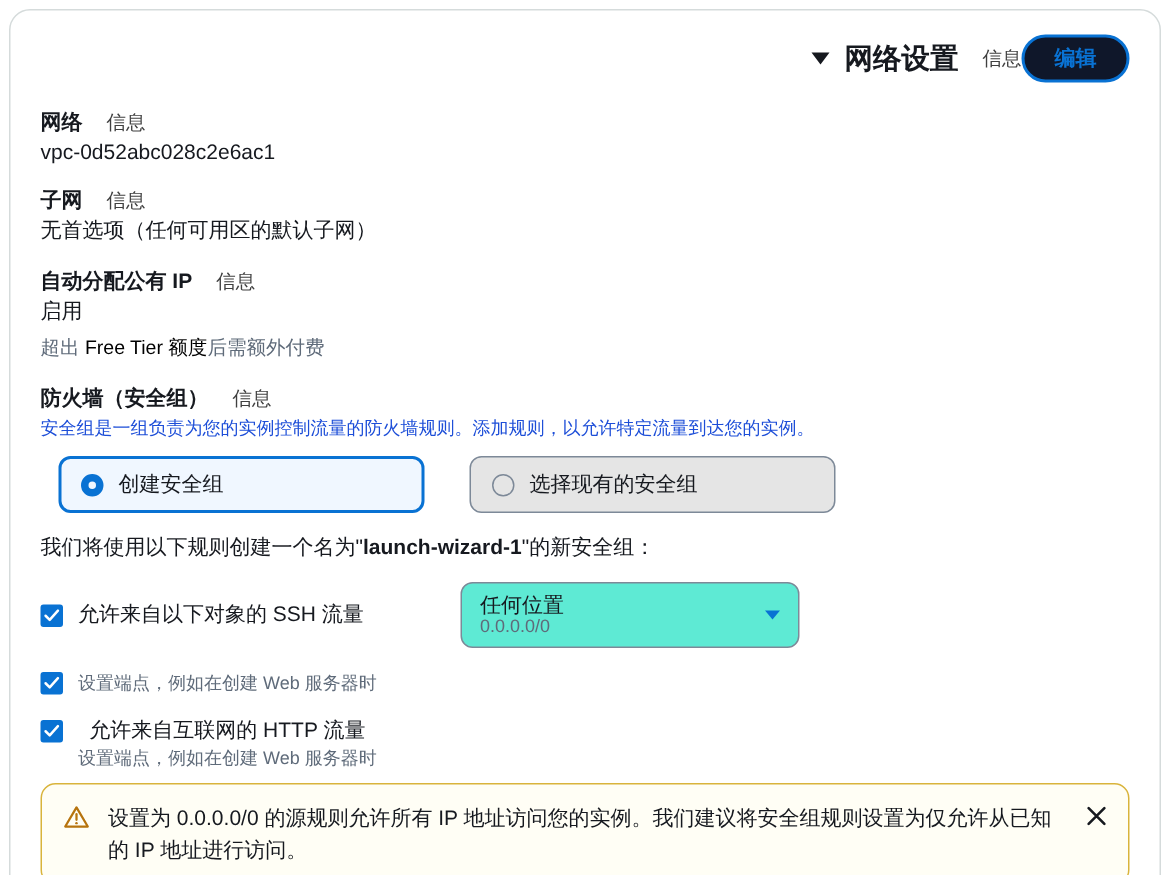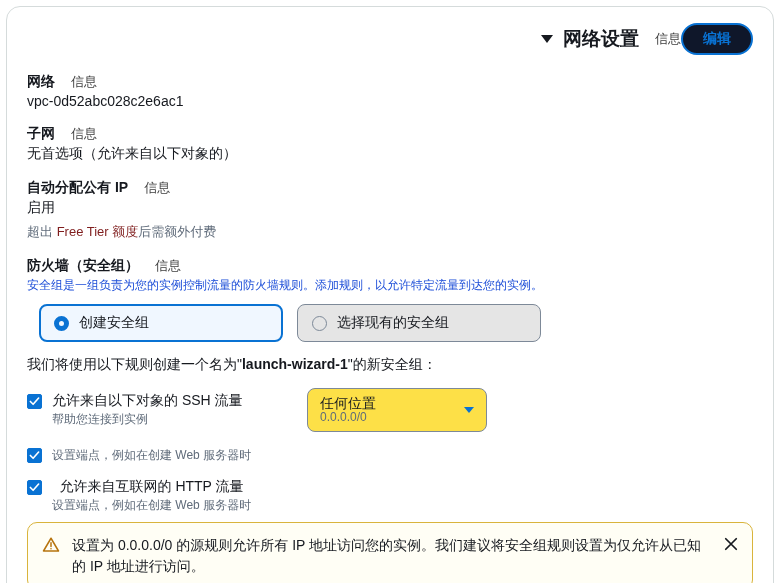--- a/index.html
+++ b/index.html
@@ -71,31 +71,31 @@
     font-size: 14px;
     color: #16191f;
     margin-top: 2px;
   }
   .free-tier-line {
     font-size: 13px;
     color: #5f6b7a;
     margin-top: 6px;
   }
   .free-tier-link {
-    color: #7f1d1d;
+    color: #000000;
     cursor: pointer;
   }
   .field-hint {
     font-size: 12px;
     color: #1d4ed8;
     margin-top: 2px;
   }
   .radio-row {
     display: flex;
-    gap: 14px;
+    gap: 30px;
     margin-top: 10px;
     margin-bottom: 14px;
     padding-left: 12px;
   }
   .radio-box {
     flex: 0 0 244px;
     border: 1px solid #7d8998;
     border-radius: 8px;
     padding: 9px 14px;
     display: flex;
@@ -143,26 +143,26 @@
     cursor: pointer;
   }
   .cb svg { width: 11px; height: 11px; }
   .cb-text { display: flex; flex-direction: column; }
   .cb-label { font-size: 14px; color: #16191f; }
   .cb-hint { font-size: 12px; color: #5f6b7a; margin-top: 1px; }
   .select-box {
     border: 1px solid #7d8998;
     border-radius: 8px;
     padding: 6px 12px;
-    width: 180px;
+    width: 226px;
     display: flex;
     align-items: center;
     justify-content: space-between;
     cursor: pointer;
-    background: #fde047;
+    background: #5eead4;
     margin-left: 0;
   }
   .select-content { display: flex; flex-direction: column; line-height: 1.15; }
   .select-main { font-size: 14px; }
   .select-sub { font-size: 12px; color: #5f6b7a; }
   .select-caret {
     width: 0; height: 0;
     border-left: 5px solid transparent;
     border-right: 5px solid transparent;
     border-top: 6px solid #0972d3;
@@ -220,21 +220,21 @@
       <span class="info-link">信息</span>
     </div>
     <div class="field-value">vpc-0d52abc028c2e6ac1</div>
   </div>
 
   <div class="field-group">
     <div class="field-label-row">
       <span class="field-label">子网</span>
       <span class="info-link">信息</span>
     </div>
-    <div class="field-value">无首选项（允许来自以下对象的）</div>
+    <div class="field-value">无首选项（任何可用区的默认子网）</div>
   </div>
 
   <div class="field-group">
     <div class="field-label-row">
       <span class="field-label">自动分配公有 IP</span>
       <span class="info-link">信息</span>
     </div>
     <div class="field-value">启用</div>
     <div class="free-tier-line">
       <span>超出 </span><span class="free-tier-link">Free Tier 额度</span><span>后需额外付费</span>
@@ -265,21 +265,20 @@
 
     <div class="ssh-row">
       <div class="ssh-left">
         <div class="cb">
           <svg viewBox="0 0 16 16">
               <path d="M2 8 L6 12 L14 3" stroke="#fff" stroke-width="2.4" fill="none" stroke-linecap="round" stroke-linejoin="round"></path>
             </svg>
         </div>
         <div class="cb-text">
           <span class="cb-label">允许来自以下对象的 SSH 流量</span>
-          <span class="cb-hint">帮助您连接到实例</span>
         </div>
       </div>
       <div class="select-box">
         <div class="select-content">
           <span class="select-main">任何位置</span>
           <span class="select-sub">0.0.0.0/0</span>
         </div>
         <div class="select-caret"></div>
       </div>
     </div>

